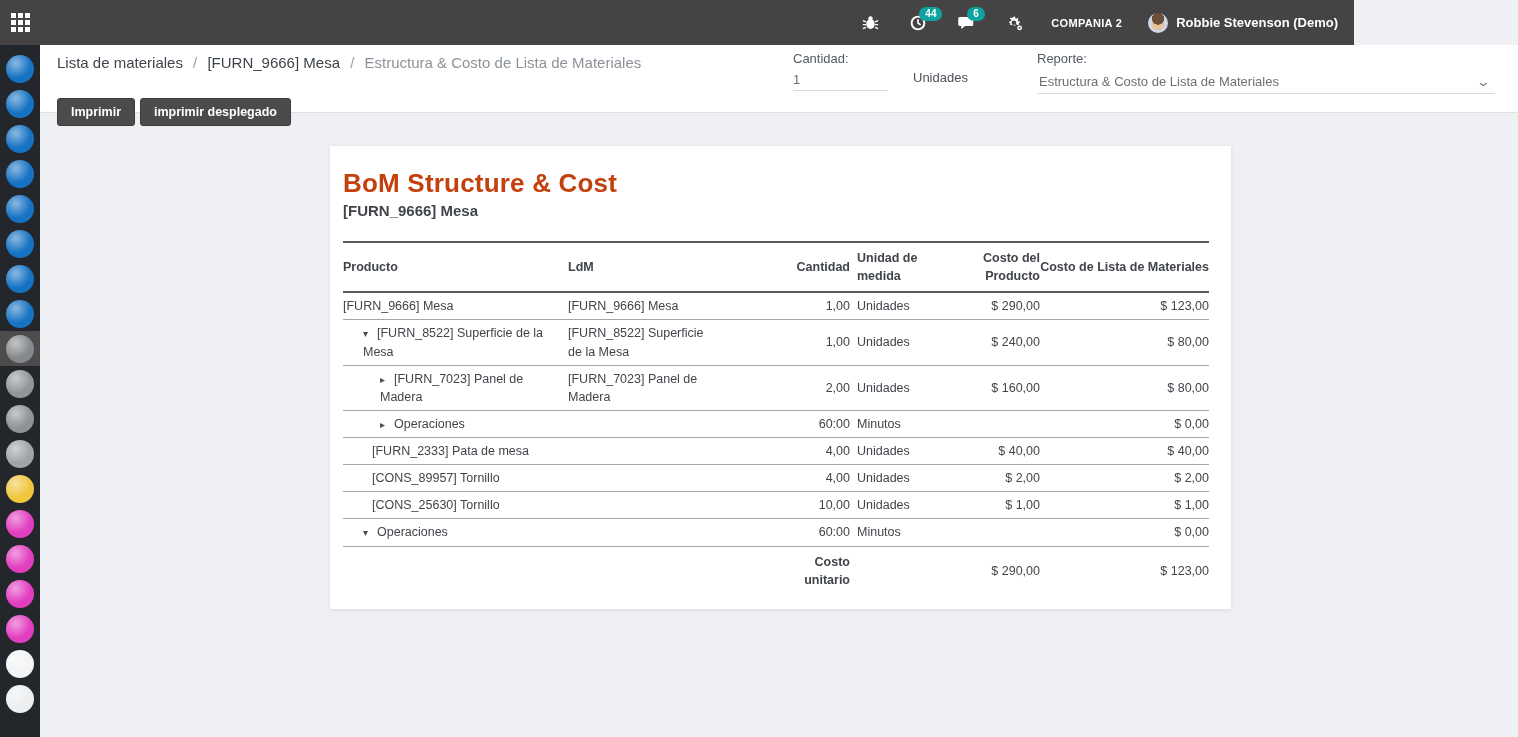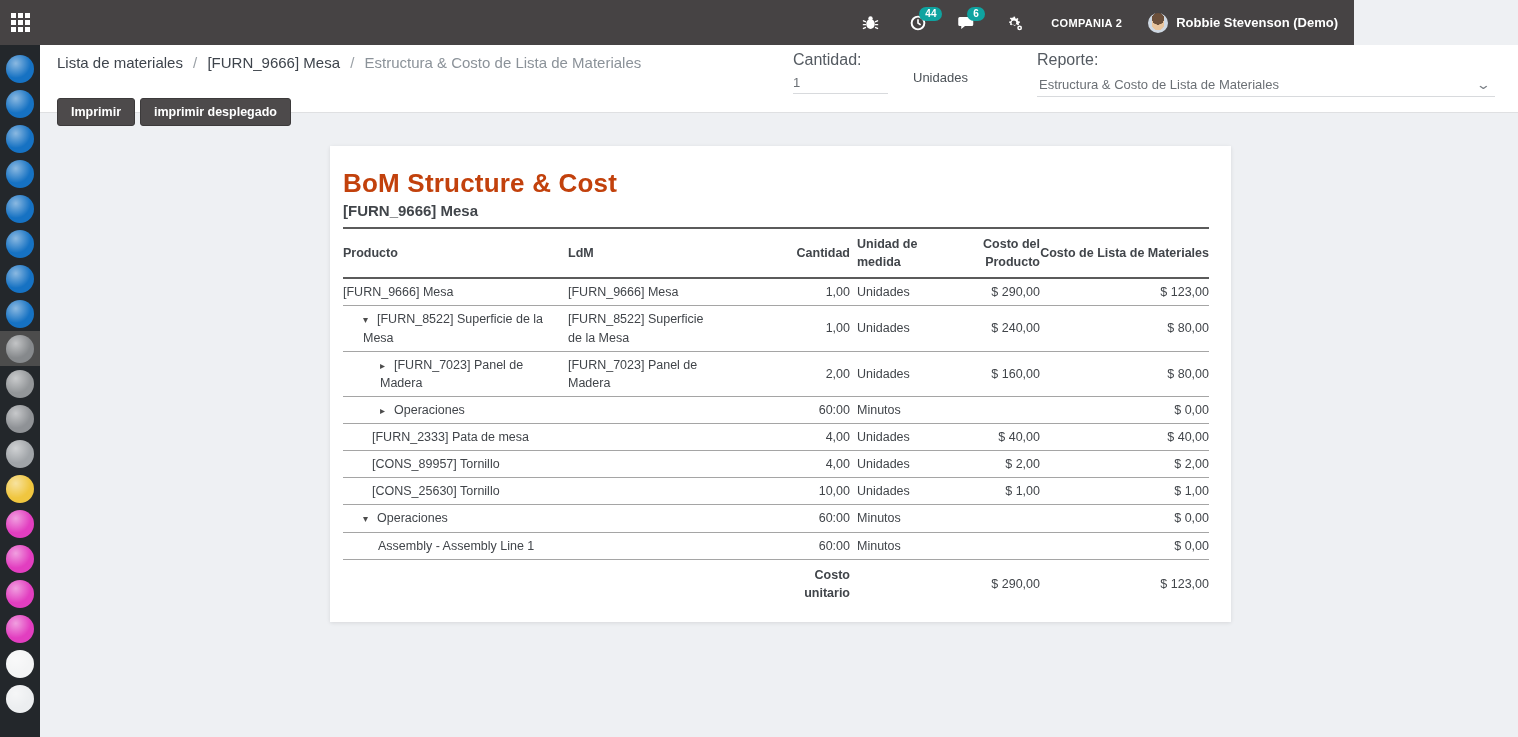--- a/index.html
+++ b/index.html
@@ -30,35 +30,35 @@
 
   
   .header-band { position:absolute; top:45px; left:40px; width:1478px; height:68px; background:#fff; border-bottom:1px solid #dfe0e2; z-index:10; }
   .breadcrumb { position:absolute; left:17px; top:9px; font-size:15px; color:#8b9299; white-space:nowrap; }
   .breadcrumb .crumb-link { color:#3e444c; cursor:pointer; }
   .breadcrumb .sep { color:#9aa0a6; padding:0 6px; }
   .btn-row { position:absolute; left:17px; top:53px; display:flex; gap:5px; }
   .o-btn { background:#4d4a4b; color:#fff; border:1px solid #3c3a3b; border-radius:3px; font-size:12.5px; font-weight:600; padding:6px 13px; cursor:pointer; font-family:"Liberation Sans", sans-serif; }
 
   .qty-group { position:absolute; left:753px; top:6px; width:100px; }
-  .field-label { font-size:16px; color:#545a61; }
+  .field-label { font-size:13px; color:#545a61; }
   .qty-input { width:95px; border:none; border-bottom:1px solid #d8dadd; font-size:13px; color:#6b7075; padding:4px 0 3px 0; margin-top:2px; font-family:"Liberation Sans", sans-serif; outline:none; background:transparent; }
   .uom-label { position:absolute; left:873px; top:25px; font-size:13px; color:#4c5258; }
   .report-group { position:absolute; left:997px; top:6px; width:458px; }
   .report-select { margin-top:3px; border-bottom:1px solid #d8dadd; font-size:13px; color:#6b7075; padding:5px 2px 4px 2px; display:flex; align-items:center; cursor:pointer; }
   .report-select .sel-value { flex:1; }
   .chevron-down { color:#7b8087; font-size:13px; transform:scaleX(1.4); margin-right:4px; }
 
   
   .content { position:absolute; top:133px; left:40px; width:1478px; height:604px; background:#eef0f3; overflow:auto; }
   .panel { margin:13px 0 0 290px; width:901px; background:#fff; box-shadow:0 1px 4px rgba(0,0,0,.1); padding:22px 23px 14px 13px; }
   .rep-title { font-size:26px; font-weight:bold; color:#c2410c; letter-spacing:.2px; }
   .rep-subtitle { font-size:15px; font-weight:bold; color:#41454a; margin-top:3px; }
 
-  table.bom { border-collapse:collapse; width:866px; margin-top:8px; table-layout:fixed; font-size:12.5px; color:#41454a; }
+  table.bom { border-collapse:collapse; width:866px; margin-top:22px; table-layout:fixed; font-size:12.5px; color:#41454a; }
   table.bom col.c-prod { width:225px; } table.bom col.c-bom { width:152px; }
   table.bom col.c-qty { width:130px; }  table.bom col.c-uom { width:110px; }
   table.bom col.c-pc { width:80px; }    table.bom col.c-bc { width:169px; }
   table.bom thead th { border-top:2px solid #5b5b5b; border-bottom:2px solid #5b5b5b; font-weight:600; padding:6px 0; vertical-align:middle; line-height:1.45; }
   th.al, td.al { text-align:left; } th.ar, td.ar { text-align:right; }
   table.bom tbody td { border-bottom:1px solid #a5a5a5; padding:4px 0; vertical-align:middle; line-height:1.45; }
   table.bom tbody tr.last td { border-bottom:1px solid #a5a5a5; }
   table.bom tfoot td { padding:6px 0; vertical-align:middle; line-height:1.45; border:none; }
   td.uom-cell, th.uom-head { padding-left:7px !important; }
   .indent-0 { padding-left:0; } .indent-1 { padding-left:20px !important; }
@@ -298,28 +298,20 @@
           <td class="ar">$ 1,00</td>
         </tr>
         <tr>
           <td class="al indent-1"><span class="caret">▾</span><span>Operaciones</span></td>
           <td class="al"></td>
           <td class="ar">60:00</td>
           <td class="al uom-cell">Minutos</td>
           <td class="ar"></td>
           <td class="ar">$ 0,00</td>
         </tr>
-        <tr class="last">
-          <td class="al indent-2b"><span>Assembly - Assembly Line 1</span></td>
-          <td class="al"></td>
-          <td class="ar">60:00</td>
-          <td class="al uom-cell">Minutos</td>
-          <td class="ar"></td>
-          <td class="ar">$ 0,00</td>
-        </tr>
       </tbody>
       <tfoot>
         <tr>
           <td class="al"></td>
           <td class="al"></td>
           <td class="ar"><span class="cost-unit-label">Costo unitario</span></td>
           <td class="al uom-cell"></td>
           <td class="ar">$ 290,00</td>
           <td class="ar">$ 123,00</td>
         </tr>

